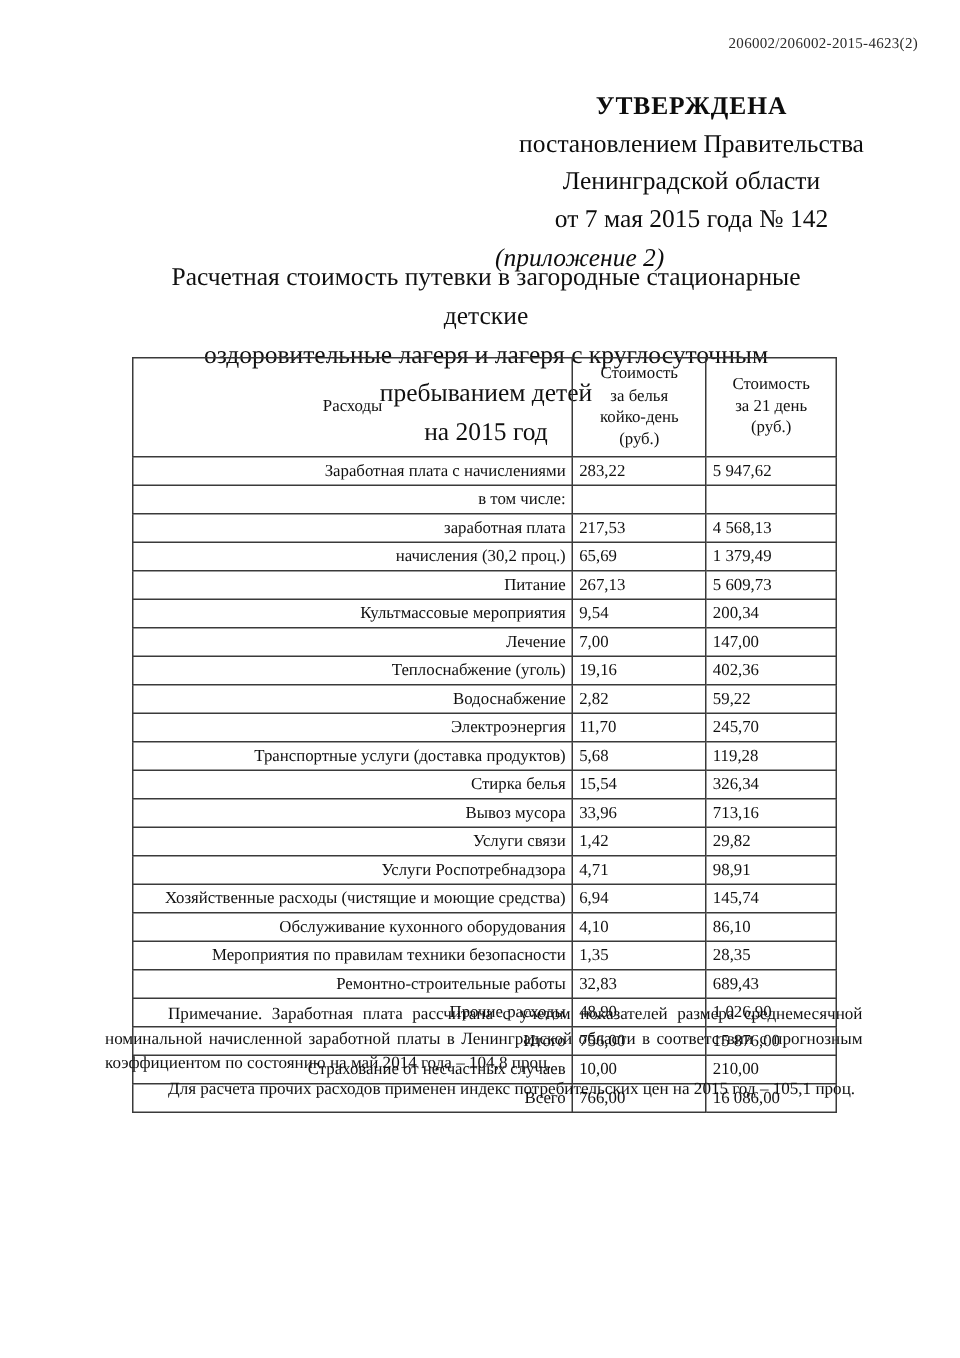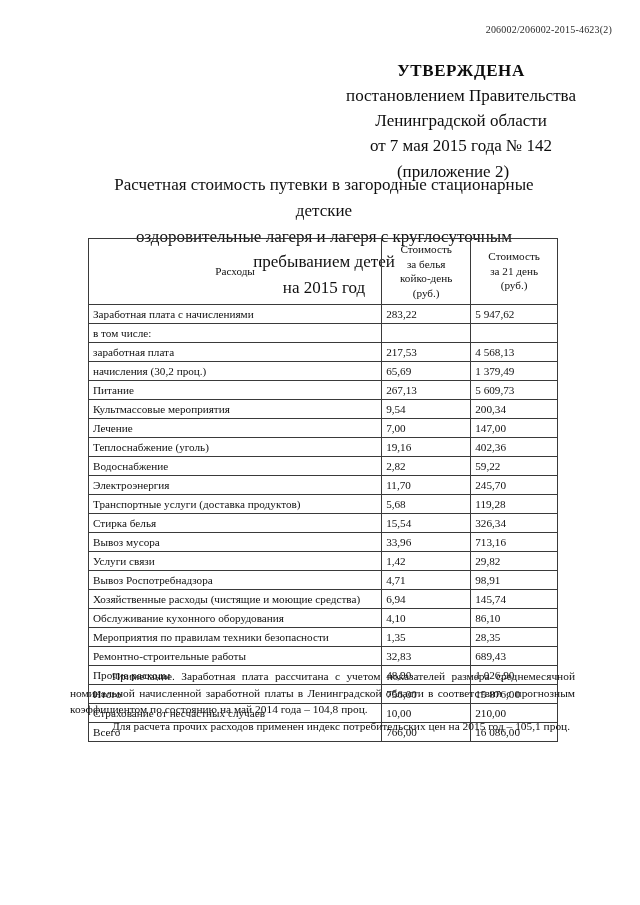--- a/index.html
+++ b/index.html
@@ -40,21 +40,21 @@
     position: absolute;
     top: 58px;
     left: 330px;
     width: 262px;
     text-align: center;
     font-size: 17px;
     line-height: 1.48;
     color: #0d0d0d;
   }
   .approval .ln-1 { font-weight: bold; letter-spacing: 0.6px; }
-  .approval .ln-5 { text-align: center; padding-right: 16px; }
+  .approval .ln-5 { text-align: left; padding-right: 16px; font-style: italic; }
   .approval .ln-4 { }
 
   
   .doc-title {
     position: absolute;
     top: 172px;
     left: 88px;
     width: 472px;
     text-align: center;
     font-size: 17px;
@@ -83,21 +83,21 @@
   table.cost thead th {
     text-align: center;
     font-weight: normal;
     padding: 3px 4px 4px;
     line-height: 1.3;
   }
   col.c-name { width: 62.5%; }
   col.c-day  { width: 19%; }
   col.c-21   { width: 18.5%; }
 
-  td.name { text-align: left; height: 16px; }
+  td.name { text-align: right; height: 16px; }
   td.num  { height: 16px; white-space: nowrap; }
   tr.blank td.num { height: 15px; }
 
   
   .notes {
     position: absolute;
     top: 668px;
     left: 70px;
     width: 505px;
     font-size: 11.4px;
@@ -216,21 +216,21 @@
             <td class="name">Вывоз мусора</td>
             <td class="num">33,96</td>
             <td class="num">713,16</td>
           </tr>
           <tr>
             <td class="name">Услуги связи</td>
             <td class="num">1,42</td>
             <td class="num">29,82</td>
           </tr>
           <tr>
-            <td class="name">Вывоз Роспотребнадзора</td>
+            <td class="name">Услуги Роспотребнадзора</td>
             <td class="num">4,71</td>
             <td class="num">98,91</td>
           </tr>
           <tr>
             <td class="name">Хозяйственные расходы (чистящие и моющие средства)</td>
             <td class="num">6,94</td>
             <td class="num">145,74</td>
           </tr>
           <tr>
             <td class="name">Обслуживание кухонного оборудования</td>

